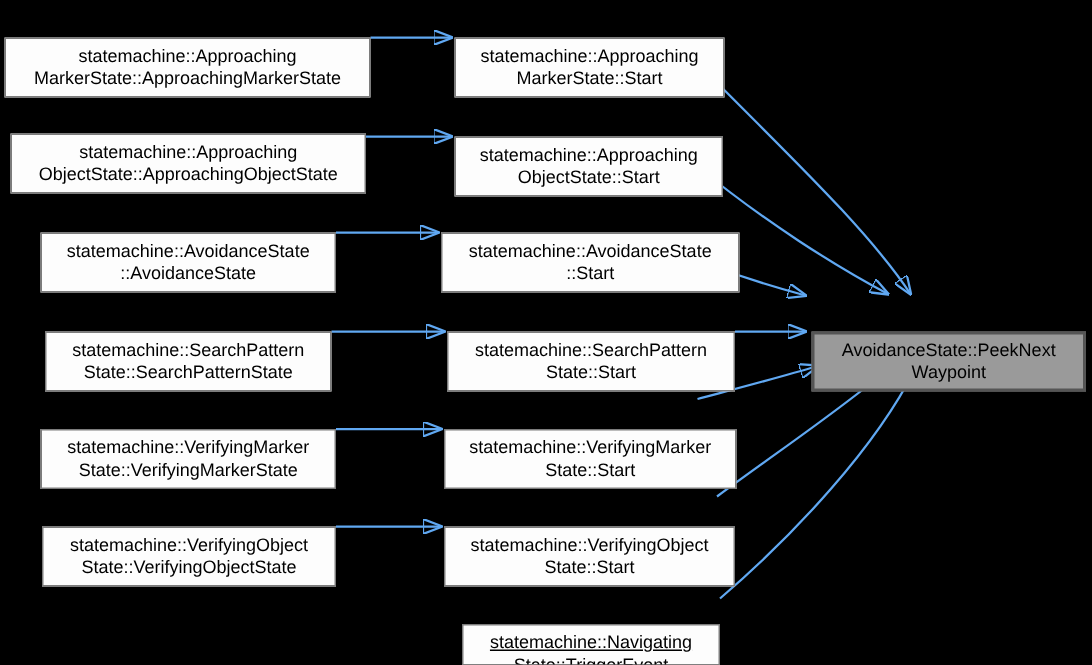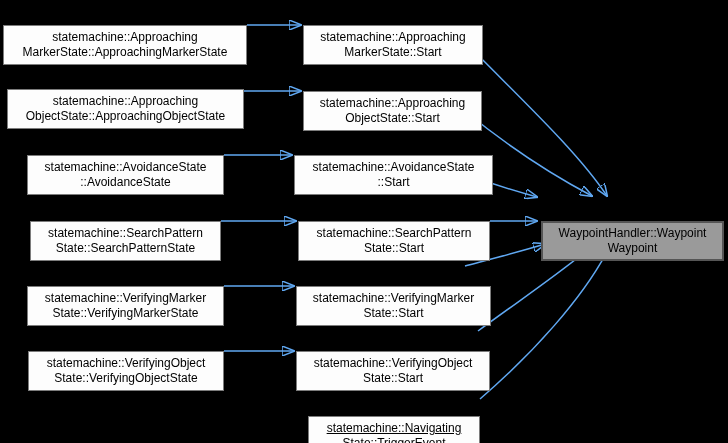--- a/index.html
+++ b/index.html
@@ -91,16 +91,16 @@
   <div class="node n8">statemachine::AvoidanceState
 ::Start</div>
   <div class="node n9">statemachine::SearchPattern
 State::Start</div>
   <div class="node n10">statemachine::VerifyingMarker
 State::Start</div>
   <div class="node n11">statemachine::VerifyingObject
 State::Start</div>
   <div class="node n12">statemachine::Navigating
 State::TriggerEvent</div>
-  <div class="node n13 focus">WaypointHandler::Waypoint
+  <div class="node n13 focus">AvoidanceState::PeekNext
 Waypoint</div>
 
 </div>
 
 </body></html>

